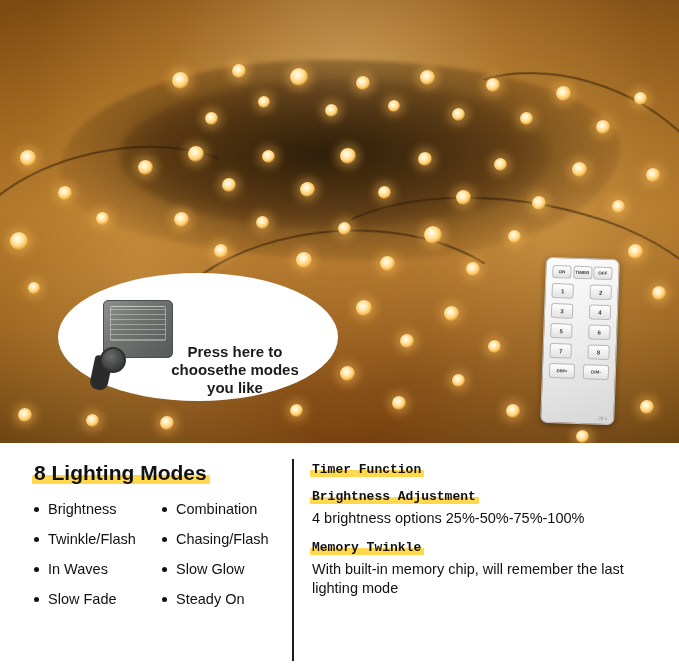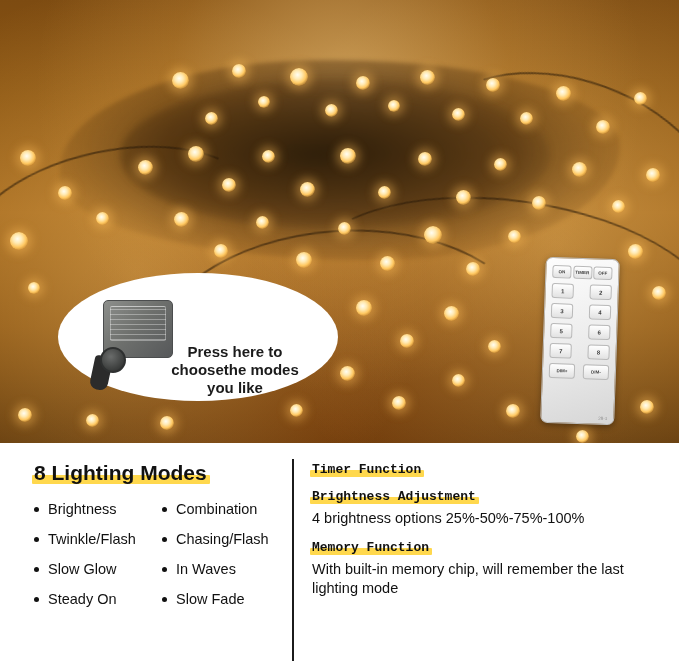--- a/index.html
+++ b/index.html
@@ -388,41 +388,41 @@
 <div id="bottom">
   <div id="left-col">
     <div id="modes-title">
       <span class="hl">8 Lighting Modes</span>
     </div>
     <div id="modes-list">
       <div class="mode-item">Brightness</div>
       <div class="mode-item">Combination</div>
       <div class="mode-item">Twinkle/Flash</div>
       <div class="mode-item">Chasing/Flash</div>
+      <div class="mode-item">In Waves</div>
       <div class="mode-item">Slow Glow</div>
-      <div class="mode-item">In Waves</div>
+      <div class="mode-item">Slow Fade</div>
       <div class="mode-item">Steady On</div>
-      <div class="mode-item">Slow Fade</div>
     </div>
   </div>
 
   <div id="divider"></div>
 
   <div id="right-col">
     <div class="feature">
       <div class="feature-title">
         <span class="hl">Timer Function</span>
       </div>
     </div>
     <div class="feature">
       <div class="feature-title">
         <span class="hl">Brightness Adjustment</span>
       </div>
       <div class="feature-body">4 brightness options 25%-50%-75%-100%</div>
     </div>
     <div class="feature">
       <div class="feature-title">
-        <span class="hl">Memory Function</span>
+        <span class="hl">Memory Twinkle</span>
       </div>
       <div class="feature-body">With built-in memory chip, will remember the last lighting mode</div>
     </div>
   </div>
 </div>
 
 </body></html>

